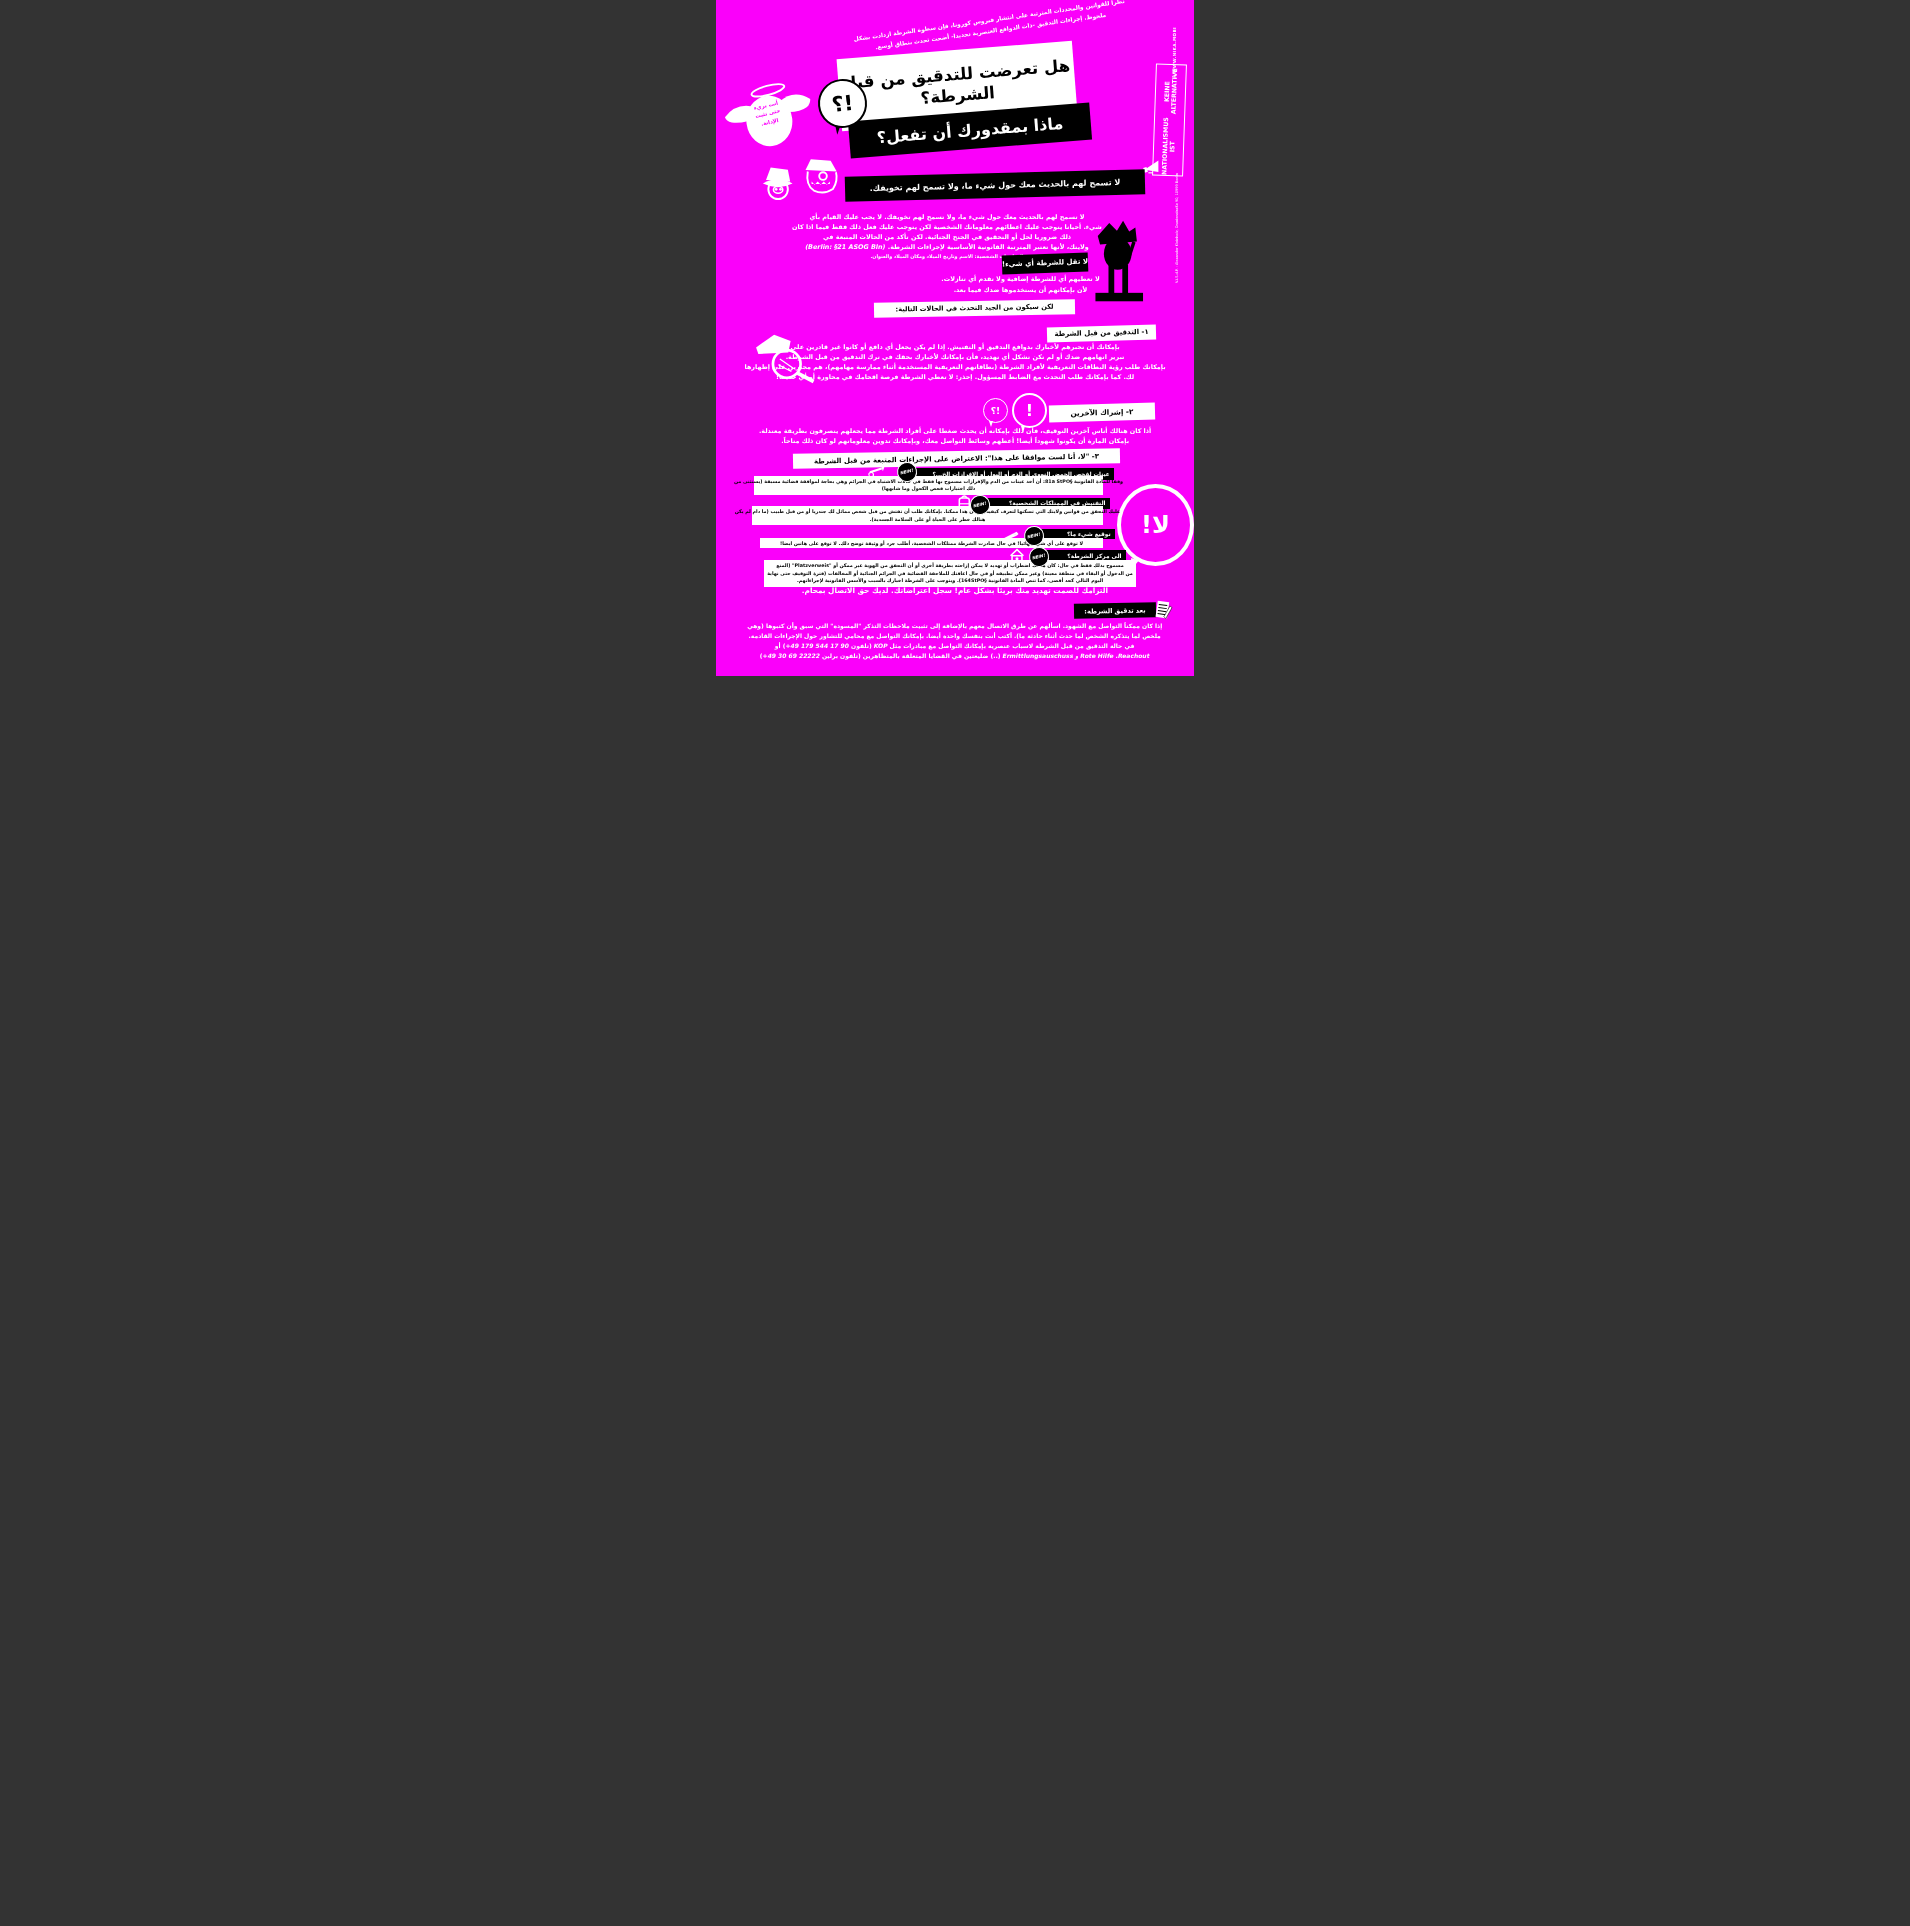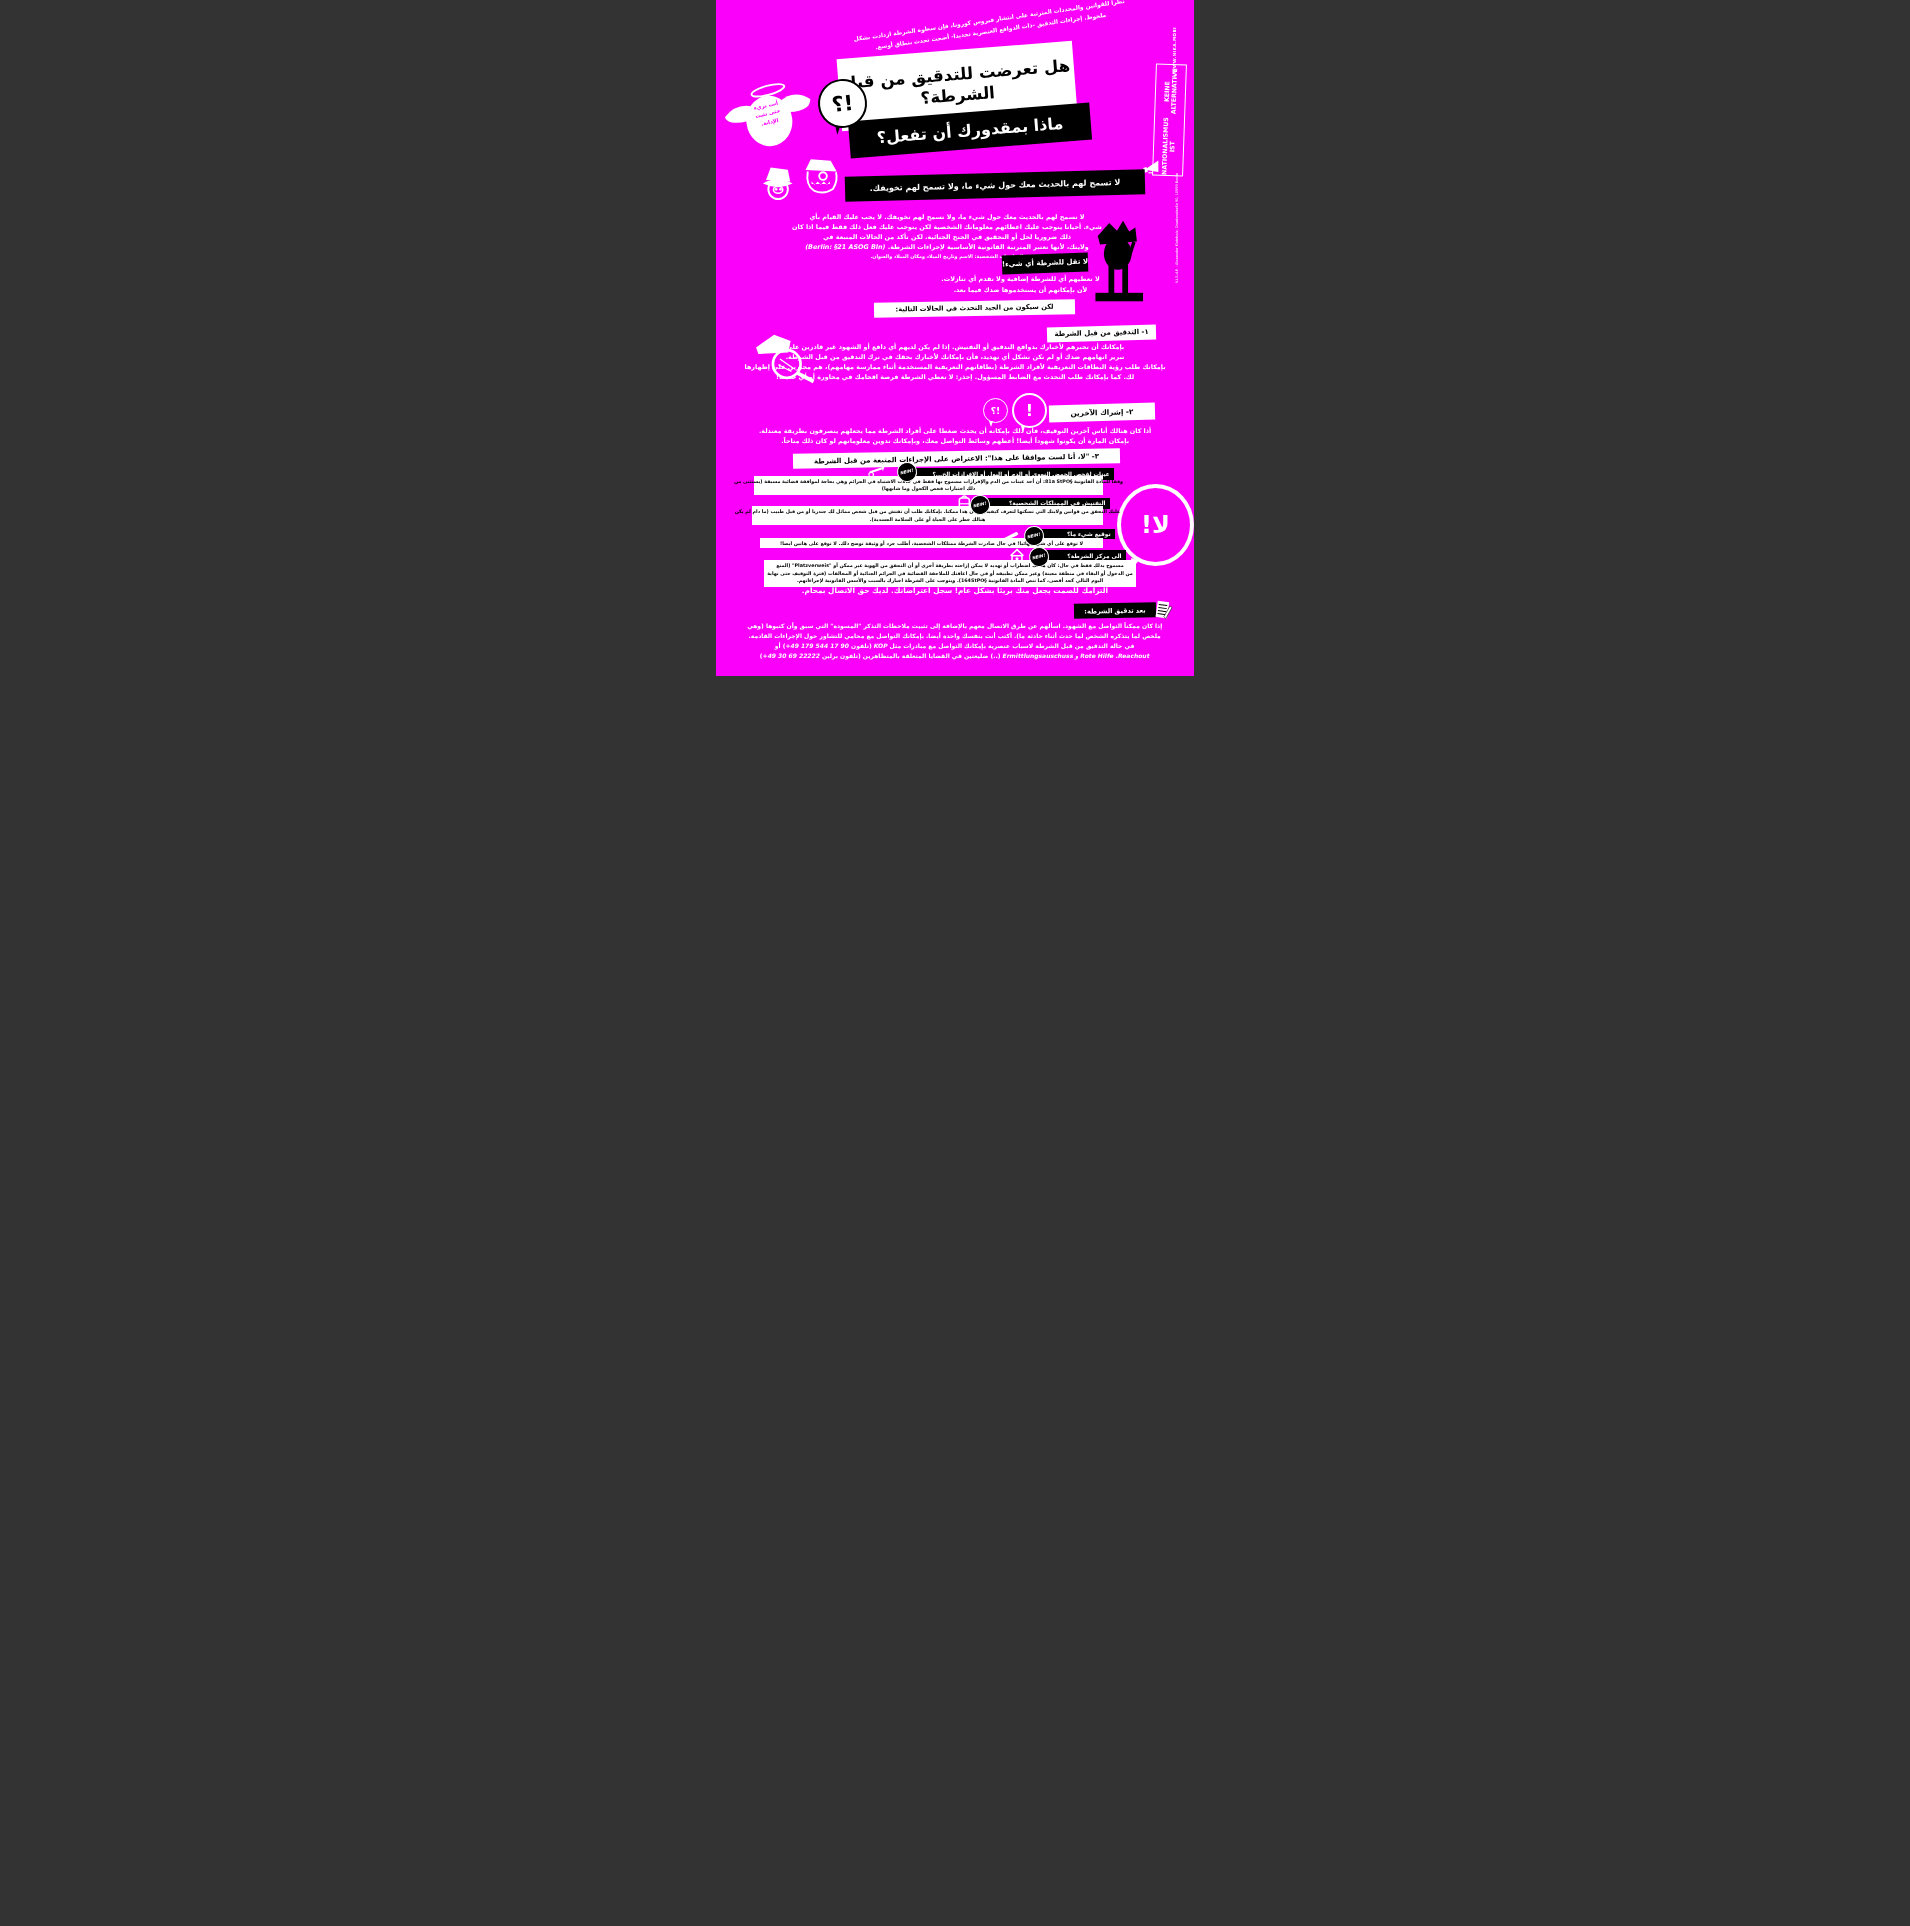--- a/index.html
+++ b/index.html
@@ -131,21 +131,21 @@
   <div class="abs whitebox" style="left:331px;top:326px;width:109px;height:14.6px;transform:rotate(-1.5deg);">
     <div class="rtl b nowrap" style="font-size:7px;">١- التدقيق من قبل الشرطة</div>
   </div>
   <svg class="abs" style="left:37px;top:330px;" width="66" height="54" viewBox="0 0 172 140">
     <path d="M8,45 L55,12 L98,28 L92,58 L14,62 Z" fill="#fff"></path>
     <circle cx="88" cy="88" r="36" fill="none" stroke="#fff" stroke-width="7"></circle>
     <line x1="116" y1="112" x2="158" y2="134" stroke="#fff" stroke-width="10"></line>
     <path d="M70,75 L106,100 M66,90 L100,108" stroke="#fff" stroke-width="3"></path>
   </svg>
   <div class="abs par rtl" style="left:11.6px;top:343px;width:455px;font-size:6.4px;line-height:1.55;">
-    <div>بإمكانك أن تجبرهم لأخبارك بدوافع التدقيق أو التفتيش. إذا لم يكن لديهم أي دافع أو الشهود غير قادرين على</div>
+    <div>بإمكانك أن تجبرهم لأخبارك بدوافع التدقيق أو التفتيش. إذا لم يكن يجعل أي دافع أو كانوا غير قادرين على</div>
     <div>تبرير اتهامهم ضدك أو لم تكن تشكل أي تهديد، فأن بإمكانك لأخبارك بحقك في ترك التدقيق من قبل الشرطة.</div>
     <div>بإمكانك طلب رؤية البطاقات التعريفية لأفراد الشرطة (بطاقاتهم التعريفية المستخدمة أثناء ممارسة مهامهم)، هم مجبرين على إظهارها</div>
     <div>لك. كما بإمكانك طلب التحدث مع الضابط المسؤول. إحذر: لا تعطي الشرطة فرصة اقحامك في محاورة أو أي حديث!</div>
   </div>
 
   <div class="bubble" style="left:267px;top:398px;width:23px;height:23px;border:1.9px solid #fff;color:#fff;font-size:9.2px;">
     <span>؟!</span>
     <span class="tail" style="bottom:-5.4px;left:5.4px;border-left:2.3px solid transparent;border-right:2.3px solid transparent;border-top:6.2px solid #fff;"></span>
   </div>
   <div class="bubble" style="left:296px;top:393px;width:31px;height:31px;border:2.3px solid #fff;color:#fff;font-size:16px;">
@@ -227,21 +227,21 @@
     </div>
   <div class="bar" style="left:322px;top:550px;width:79px;height:11.6px;font-size:5.8px;">
     <span>الى مركز الشرطة؟</span>
   </div>
   <div class="subbox" style="left:48px;top:560px;width:372px;height:27px;font-size:4.8px;line-height:1.55;">
     <div>مسموح بذلك فقط في حال: كان هنالك اضطراب أو تهديد لا يمكن إزاحته بطريقة أخرى أو أن التحقق من الهوية غير ممكن أو "Platzverweis" (المنع</div>
     <div>من الدخول أو البقاء في منطقة معينة) وغير ممكن تطبيقه أو في حال اعاقتك للملاحقة القضائية في الجرائم الجنائية أو المخالفات (فترة التوقيف حتى نهاية</div>
     <div>اليوم التالي كحد أقصى، كما تنص المادة القانونية §164StPO). ويتوجب على الشرطة اخبارك بالسبب والأسس القانونية لإجراءاتهم.</div>
   </div>
 
-  <div class="abs par rtl nowrap" style="left:15.4px;top:586px;width:447px;font-size:7.3px;">التزامك للصمت يجعل منك بريئا بشكل عام! سجل اعتراضاتك. لديك حق الاتصال بمحام.</div>
+  <div class="abs par rtl nowrap" style="left:15.4px;top:586px;width:447px;font-size:7.3px;">التزامك للصمت تهديد منك بريئا بشكل عام! سجل اعتراضاتك. لديك حق الاتصال بمحام.</div>
 
   <div class="abs blackbox" style="left:358px;top:603px;width:82px;height:15.4px;transform:rotate(-1deg);">
     <div class="rtl b nowrap" style="font-size:6.5px;">بعد تدقيق الشرطة:</div>
   </div>
   <svg class="abs" style="left:439px;top:600px;" width="18.5" height="21" viewBox="0 0 48 54">
     <g transform="rotate(8 22 26)">
       <rect x="4" y="4" width="30" height="42" fill="#fff"></rect>
       <line x1="8" y1="13" x2="30" y2="13" stroke="#000" stroke-width="2.5"></line>
       <line x1="8" y1="21" x2="30" y2="21" stroke="#000" stroke-width="2.5"></line>
       <line x1="8" y1="29" x2="30" y2="29" stroke="#000" stroke-width="2.5"></line>

